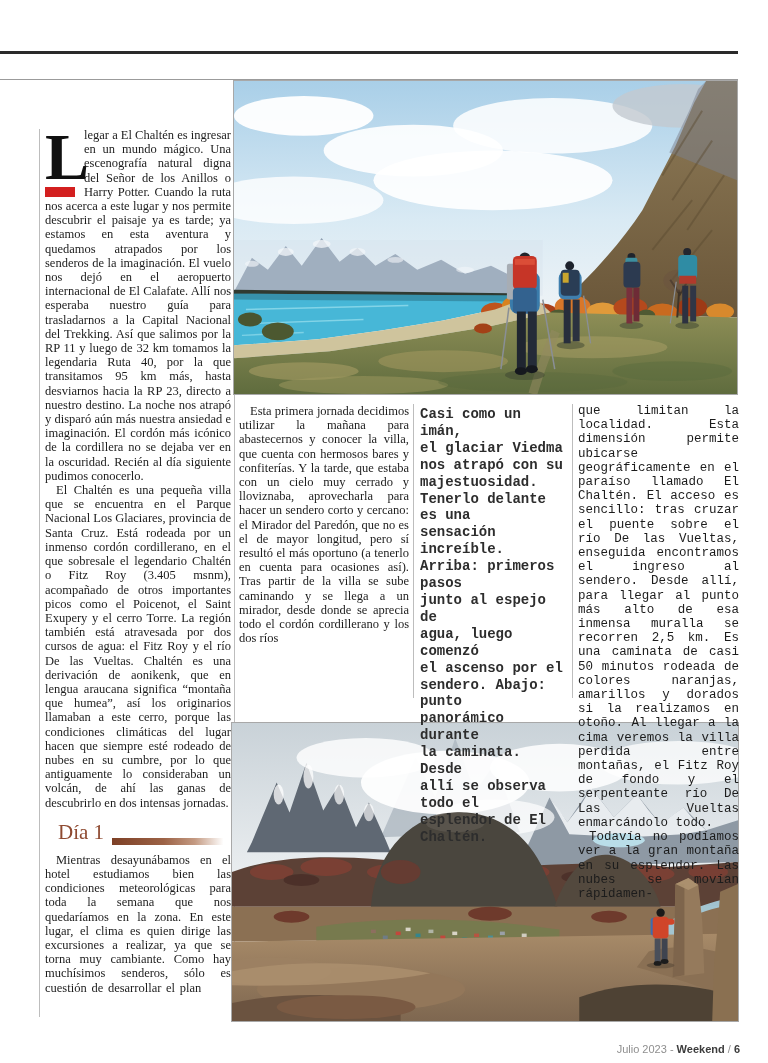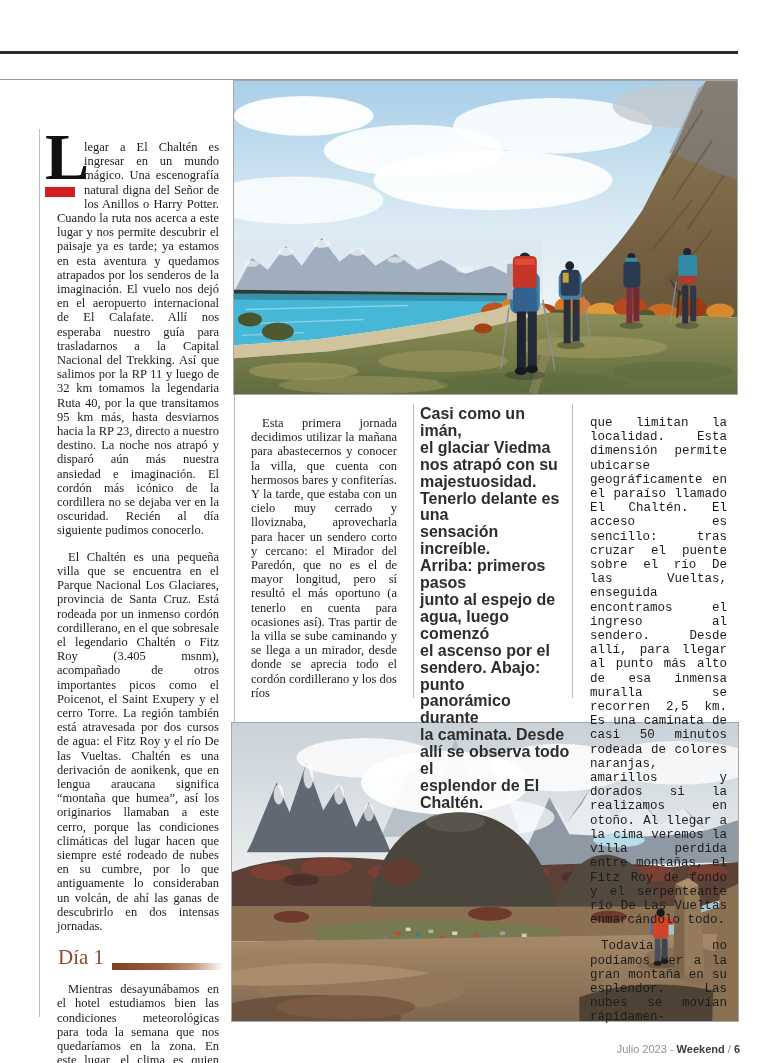--- a/index.html
+++ b/index.html
@@ -14,33 +14,33 @@
   #vr-c{left:572px;top:404px;height:294px;}
   .photo{position:absolute;z-index:2;border:1px solid #a8a8a8;box-sizing:border-box;}
   .photo svg{display:block;width:100%;height:100%;}
   #photo-top{left:233px;top:80px;width:505px;height:315px;}
   #photo-bottom{left:231px;top:722px;width:508px;height:300px;}
   .col{position:absolute;z-index:3;}
   #col1{left:45px;top:128px;width:186px;}
   #col2{left:239px;top:404px;width:170px;}
   #col3{left:420px;top:406px;width:150px;}
   #col4{left:578px;top:404px;width:161px;font-family:Liberation Mono, monospace;}
-  .bp{margin:12px;text-align:justify;font-size:12.5px;line-height:14.2px;color:#1c1c1c;}
+  .bp{margin:0;text-align:justify;font-size:12.5px;line-height:14.2px;color:#1c1c1c;}
   .indent{text-indent:11px;}
   .loose{word-spacing:1.6px;}
   .dc-wrap{float:left;width:34px;margin:3px 5px 0 0;}
   .dc-letter{display:block;font-family:"Liberation Serif",serif;font-weight:bold;font-size:66px;
              line-height:52px;color:#101010;letter-spacing:-3px;}
   .dc-red{display:block;width:30px;height:10px;background:#d31f1f;margin-top:4px;}
   .day-head{display:flex;align-items:flex-end;margin:10px 0 8px 0;}
   .day-label{font-family:"Liberation Serif",serif;font-size:21px;color:#8e4a31;
              padding-left:13px;padding-right:8px;white-space:nowrap;}
   .day-bar{flex:1;height:7px;margin-right:4px;
            background:linear-gradient(to right,#7d4026,#9c6246 45%,#c49a82 72%,rgba(255,255,255,0) 97%);}
-  .caption{font-family:Liberation Sans, sans-serif;font-weight:700;font-size:16px;
+  .caption{font-family:Liberation Mono, monospace;font-weight:700;font-size:14px;
            line-height:16.9px;color:#2d2d2d;white-space:pre-line;}
   .footer{position:absolute;z-index:3;right:28px;top:1031px;font-family:"Liberation Sans","DejaVu Sans",sans-serif;
           font-size:11px;color:#8f8f8f;white-space:pre;}
   .footer b{color:#3c3c3c;}
 </style>
 </head>
 <body>
 
 <div class="page">
 

